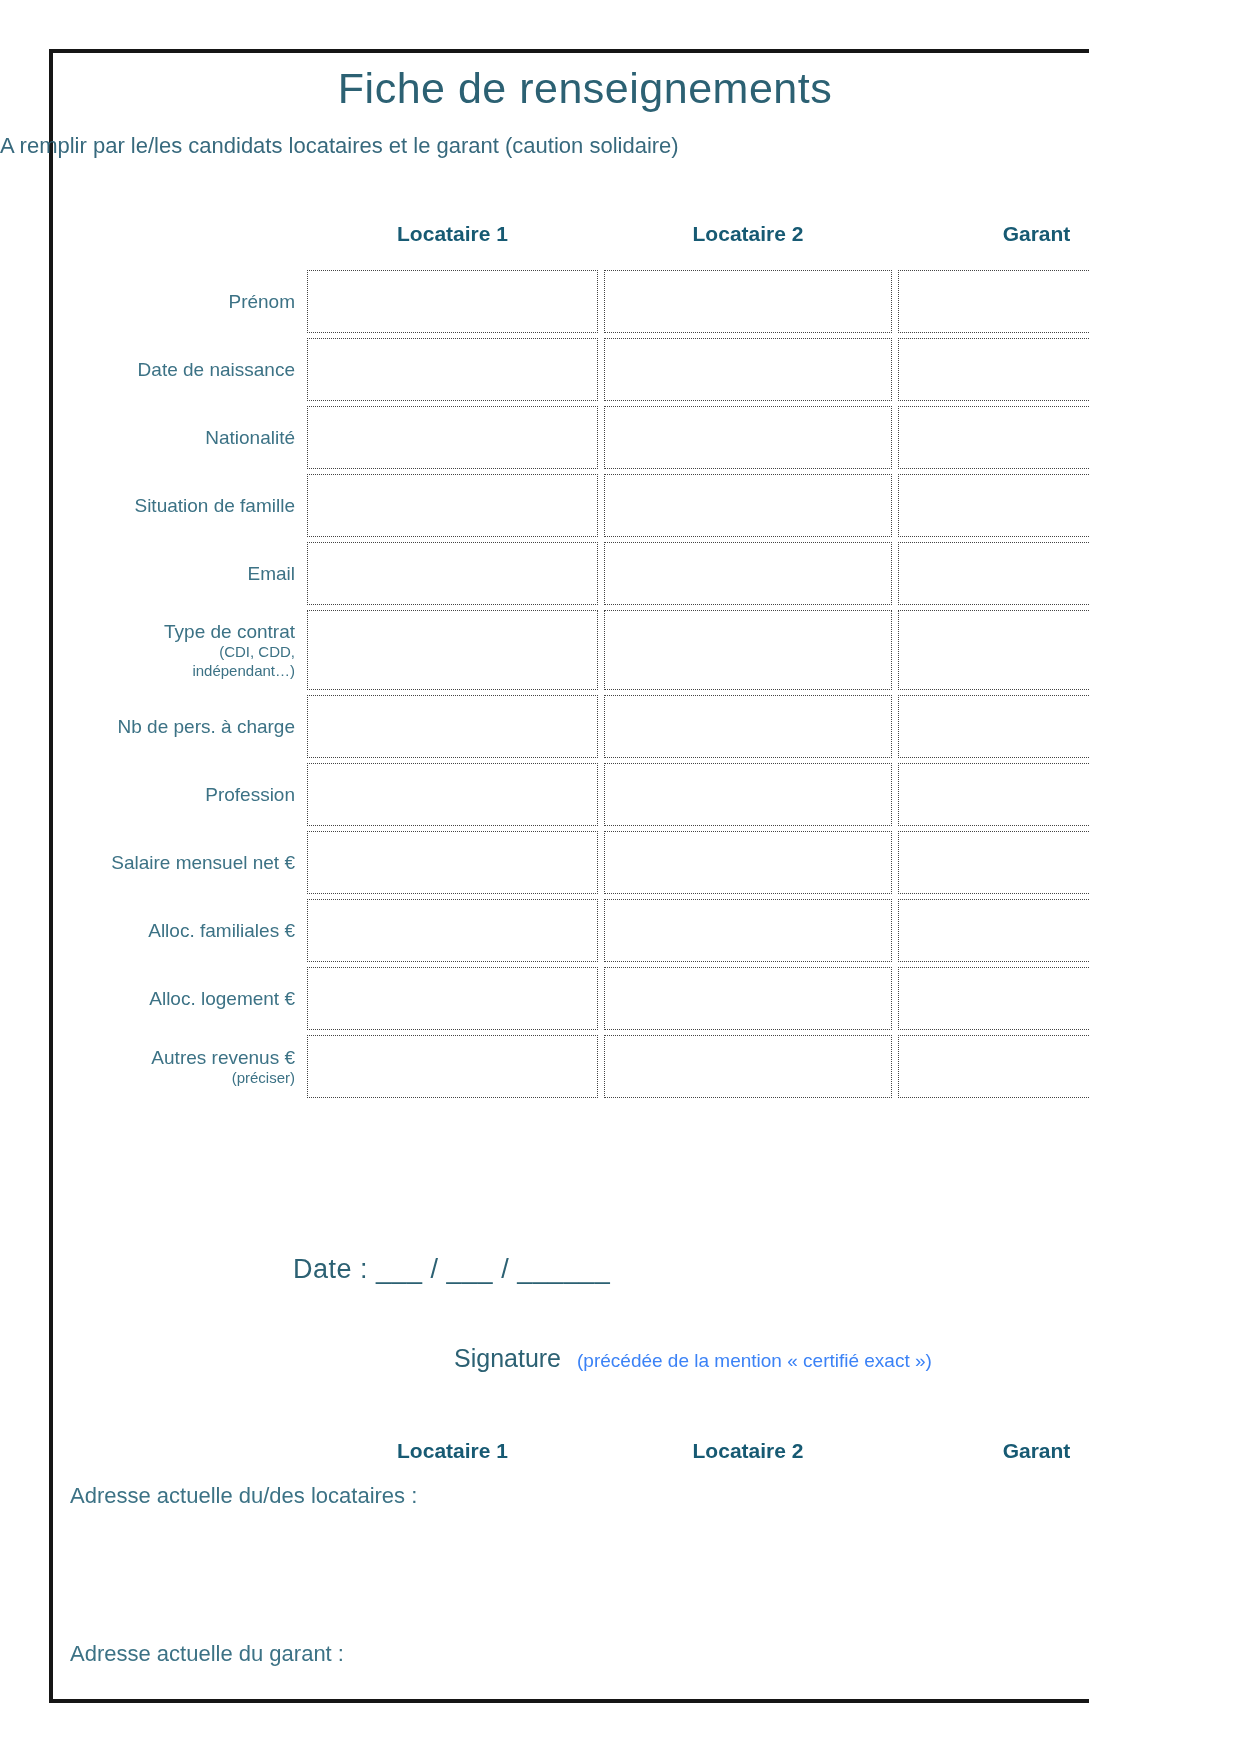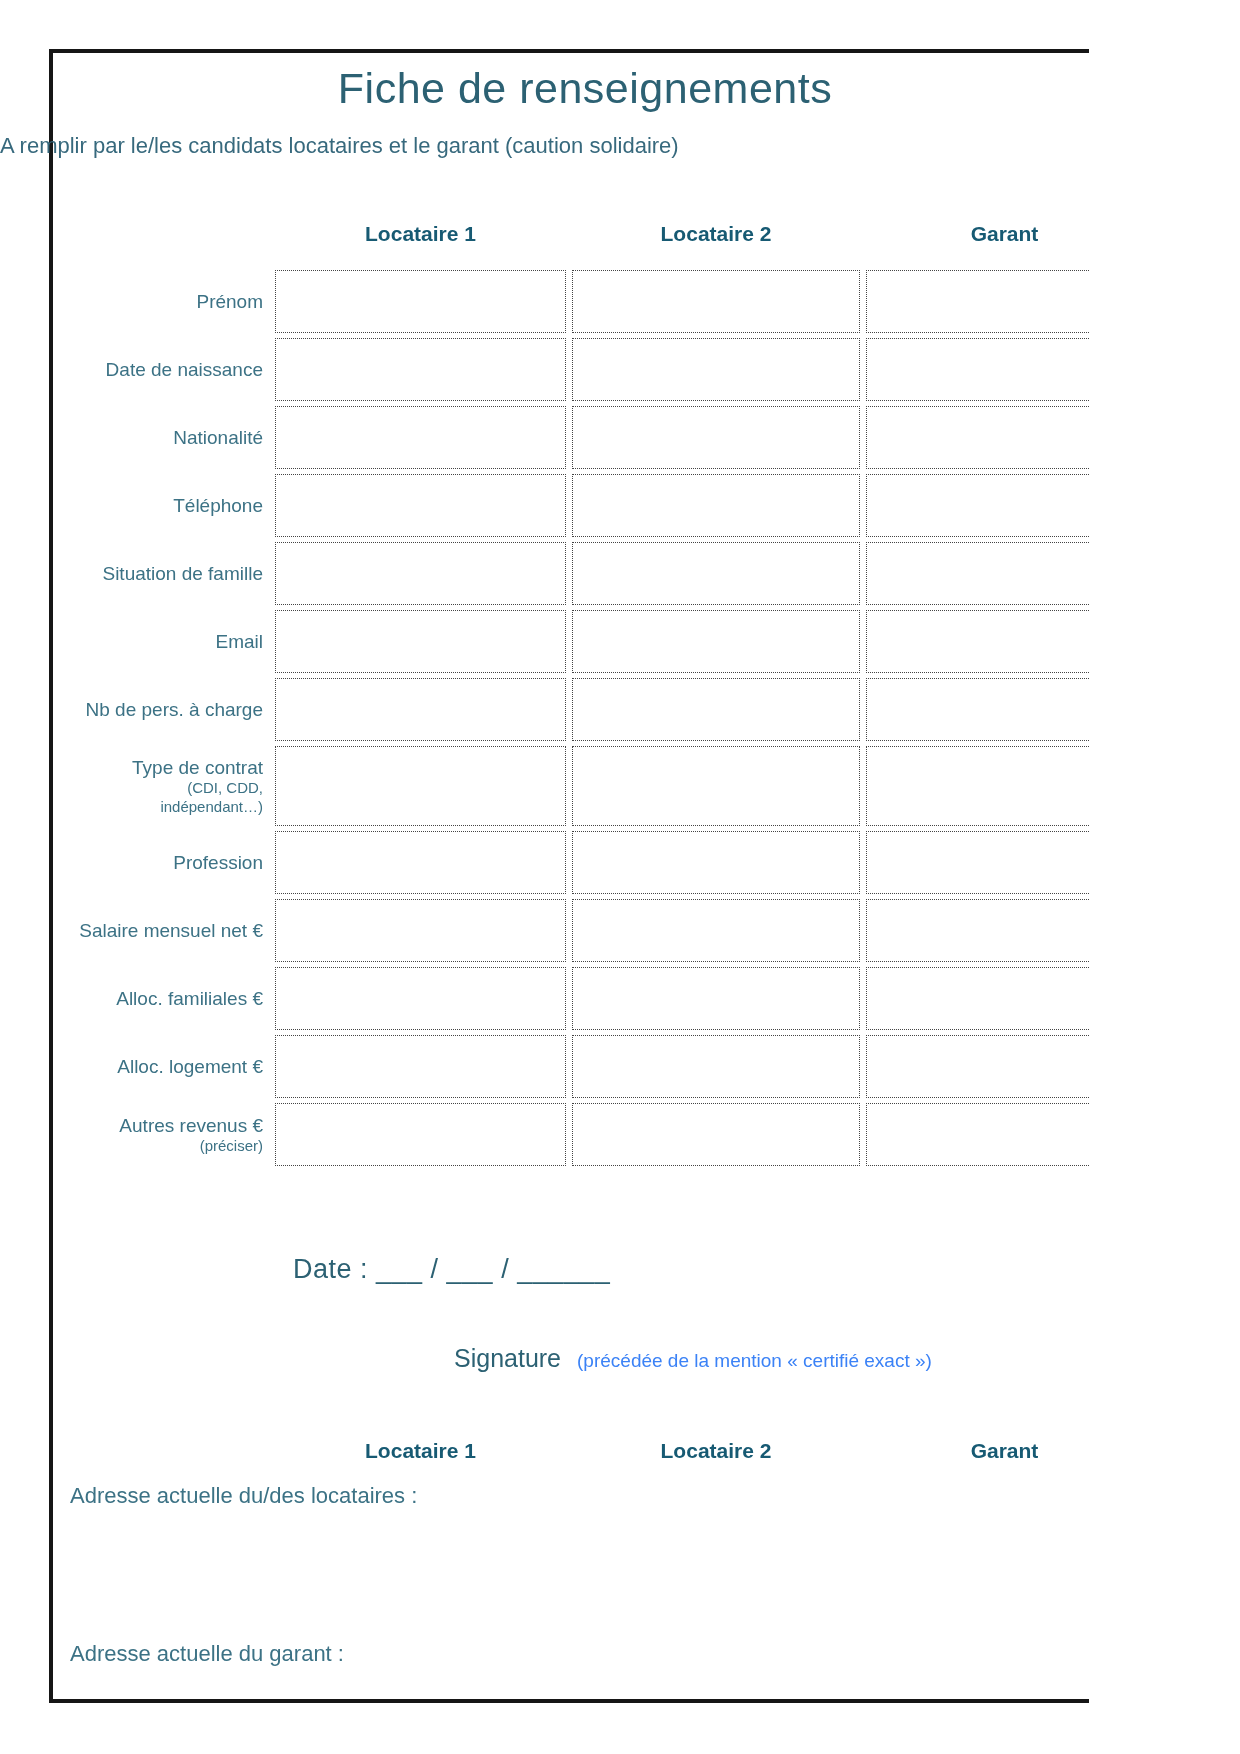--- a/index.html
+++ b/index.html
@@ -40,20 +40,21 @@
     left: 0; top: 220px;
     width: 1143px;
     display: flex;
     flex-direction: column;
     row-gap: 5px;
   }
   .thead, .trow, .sig-headers {
     display: grid;
     grid-template-columns: 269px 291px 288px 277px;
     column-gap: 6px;
+    margin-left: 32px;
   }
   .thead { height: 28px; margin-bottom: 17px; }
   .col-h {
     text-align: center;
     font-weight: bold;
     font-size: 21px;
     line-height: 28px;
     color: #175a73;
   }
   .trow { height: 63px; }
@@ -145,62 +146,54 @@
 
     <div class="trow">
       <div class="rlabel">
           <span>Nationalité</span>
         </div>
       <div class="cell"></div>
       <div class="cell"></div>
       <div class="cell"></div>
     </div>
 
-    <div class="trow">
-      <div class="rlabel">
-          <span>Téléphone</span>
-        </div>
-      <div class="cell"></div>
-      <div class="cell"></div>
-      <div class="cell"></div>
-    </div>
 
     <div class="trow">
       <div class="rlabel">
           <span>Situation de famille</span>
         </div>
       <div class="cell"></div>
       <div class="cell"></div>
       <div class="cell"></div>
     </div>
 
     <div class="trow">
       <div class="rlabel">
           <span>Email</span>
-        </div>
-      <div class="cell"></div>
-      <div class="cell"></div>
-      <div class="cell"></div>
-    </div>
-
-    <div class="trow">
-      <div class="rlabel">
-          <span>Nb de pers. à charge</span>
         </div>
       <div class="cell"></div>
       <div class="cell"></div>
       <div class="cell"></div>
     </div>
 
     <div class="trow tall">
       <div class="rlabel">
         <span>Type de contrat</span>
         <span class="sub">(CDI, CDD,</span>
         <span class="sub">indépendant…)</span>
       </div>
+      <div class="cell"></div>
+      <div class="cell"></div>
+      <div class="cell"></div>
+    </div>
+
+    <div class="trow">
+      <div class="rlabel">
+          <span>Nb de pers. à charge</span>
+        </div>
       <div class="cell"></div>
       <div class="cell"></div>
       <div class="cell"></div>
     </div>
 
     <div class="trow">
       <div class="rlabel">
           <span>Profession</span>
         </div>
       <div class="cell"></div>

